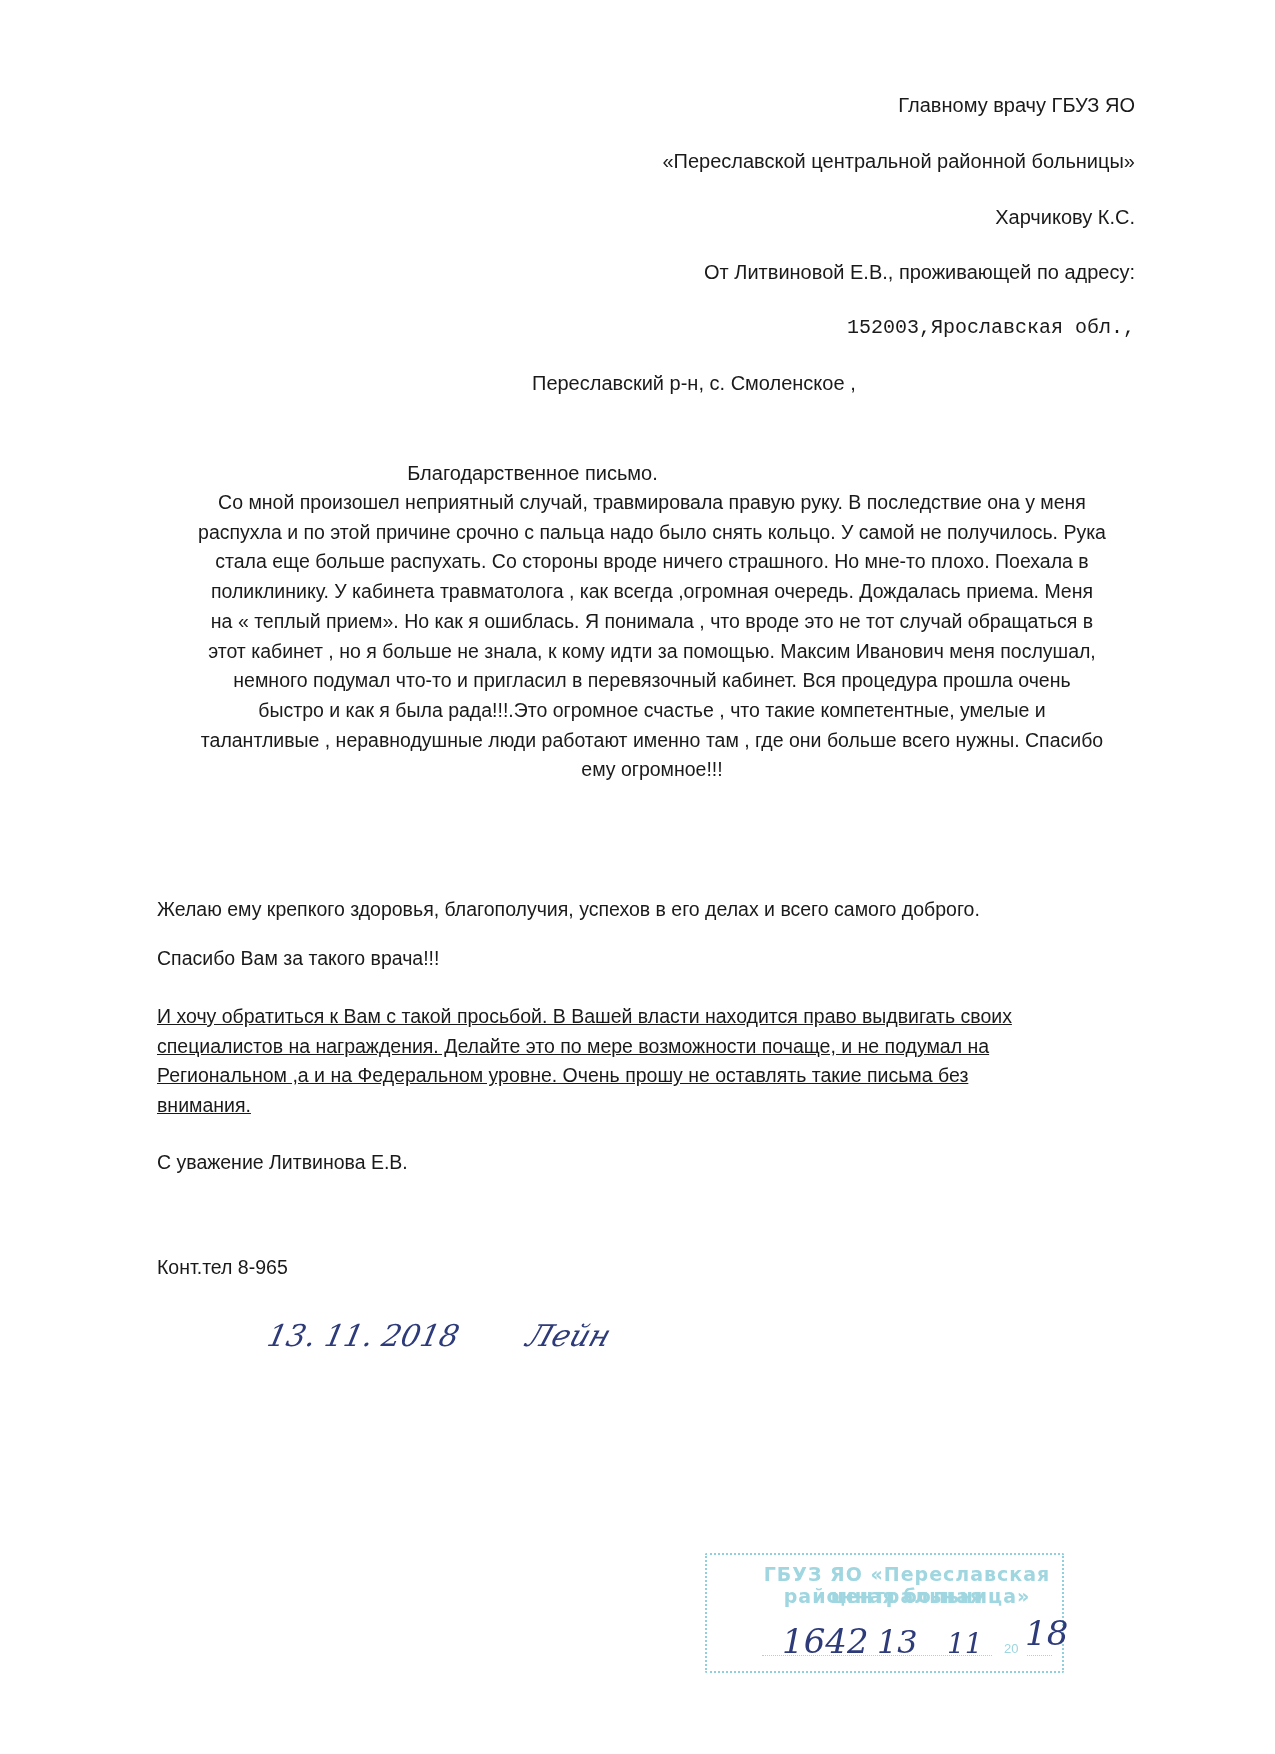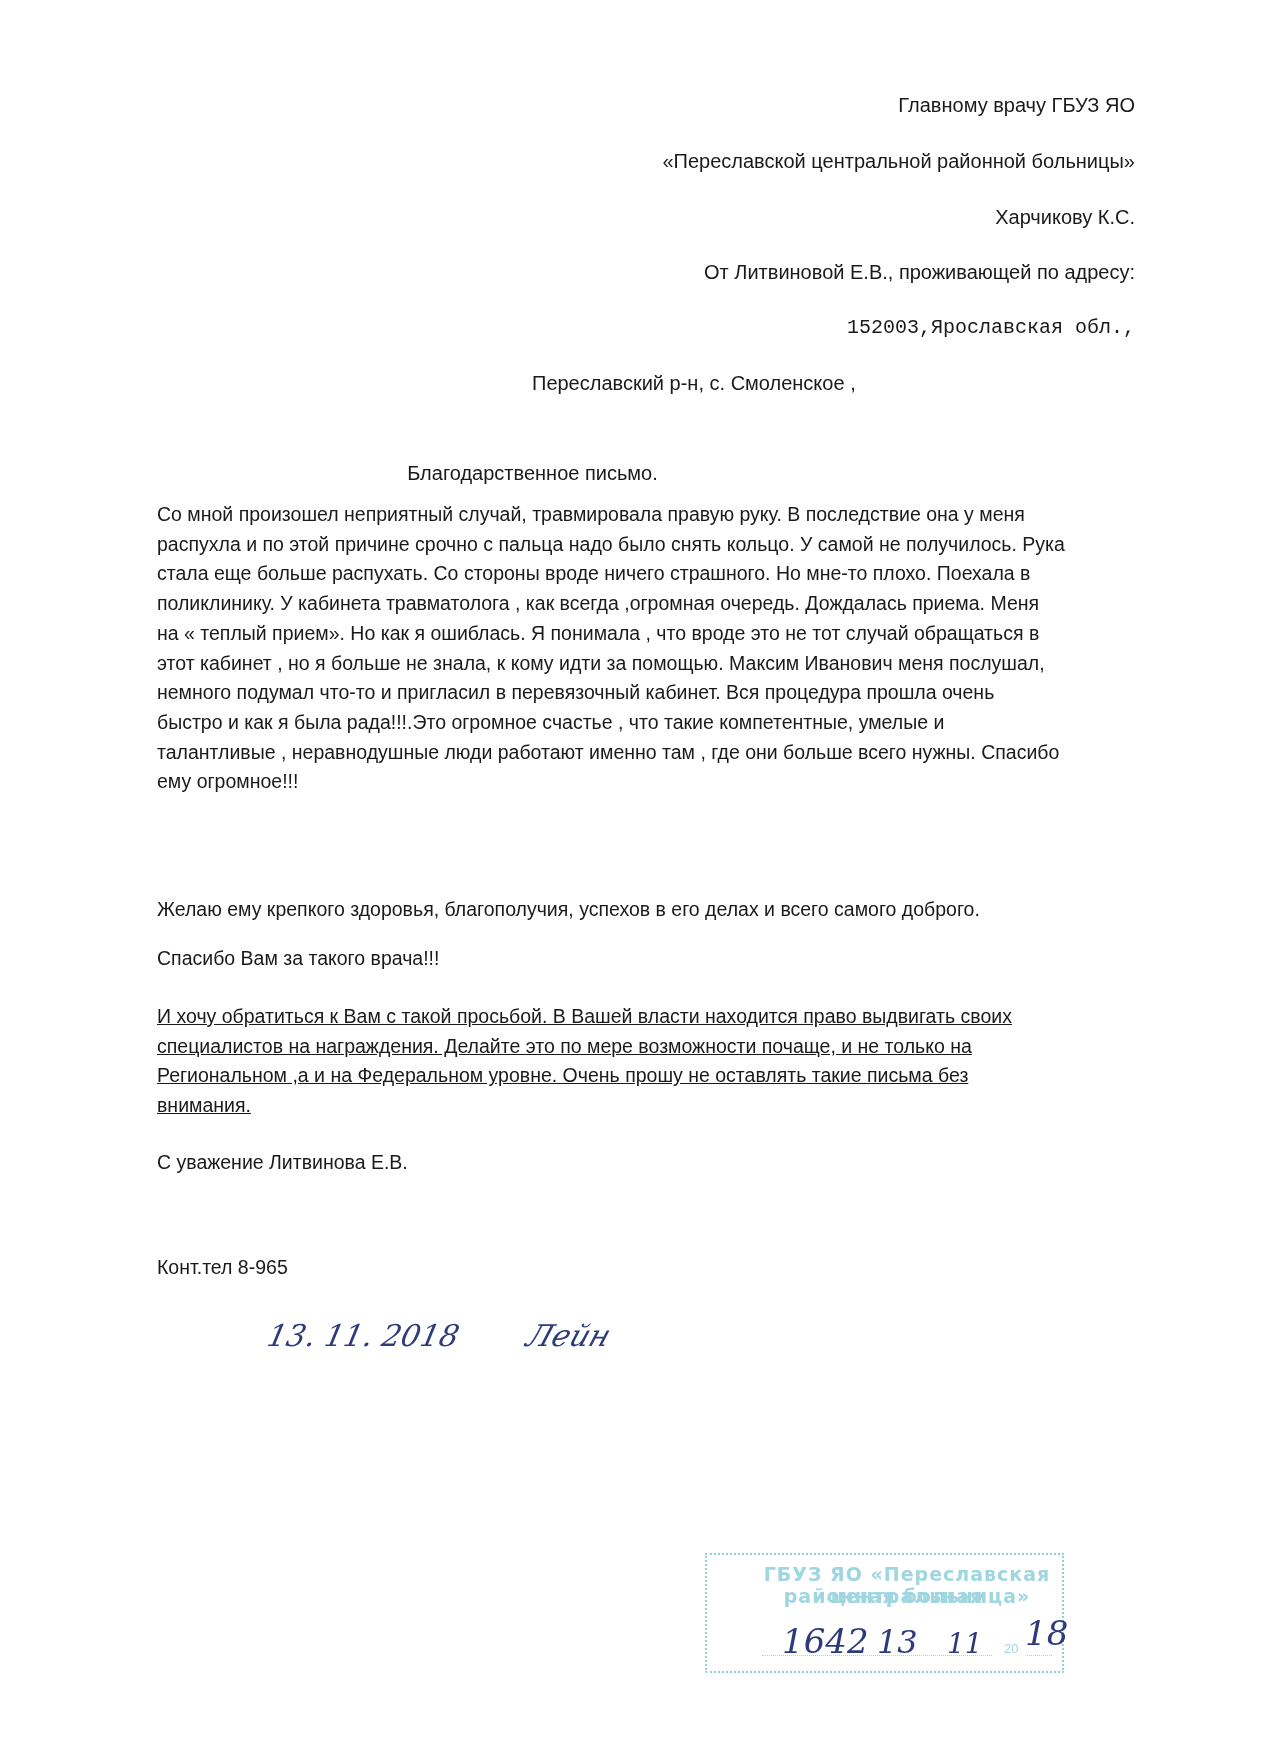--- a/index.html
+++ b/index.html
@@ -29,39 +29,39 @@
 
 <div class="abs hdr" style="top:94px;">Главному врачу ГБУЗ ЯО</div>
 <div class="abs hdr" style="top:150px;">«Переславской центральной районной больницы»</div>
 <div class="abs hdr" style="top:206px;">Харчикову К.С.</div>
 <div class="abs hdr" style="top:261px;">От Литвиновой Е.В., проживающей по адресу:</div>
 <div class="abs hdr" style="top:316px;font-family:Liberation Mono, monospace;">152003,Ярославская обл.,</div>
 <div class="abs" style="top:372px; left:532px; font-size:20px;">Переславский  р-н, с. Смоленское ,</div>
 
 <div class="abs title">Благодарственное письмо.</div>
 
-<div class="body-text" style="top:500px;">
+<div class="body-text" style="top:488px;text-align:center;">
   <p>Со мной произошел неприятный случай, травмировала правую руку. В последствие она у меня</p>
   <p>распухла и по этой причине срочно с пальца надо было снять кольцо. У самой  не получилось. Рука</p>
   <p>стала еще больше распухать. Со стороны вроде ничего страшного. Но мне-то плохо. Поехала в</p>
   <p>поликлинику. У кабинета травматолога , как всегда ,огромная очередь. Дождалась приема. Меня</p>
   <p>на « теплый прием». Но как я ошиблась. Я понимала , что вроде это не тот случай  обращаться в</p>
   <p>этот кабинет , но я больше не знала, к кому идти за помощью. Максим Иванович меня послушал,</p>
   <p>немного подумал что-то и пригласил в перевязочный кабинет. Вся процедура прошла очень</p>
   <p>быстро и как я была рада!!!.Это огромное счастье , что такие компетентные, умелые и</p>
   <p>талантливые , неравнодушные люди работают именно там , где они больше всего нужны. Спасибо</p>
   <p>ему огромное!!!</p>
 </div>
 
 <div class="body-text" style="top:895px;">Желаю ему крепкого здоровья, благополучия, успехов в его делах и всего самого доброго.</div>
 <div class="body-text" style="top:944px;">Спасибо Вам за такого врача!!!</div>
 
 <div class="body-text" style="top:1002px;text-decoration:underline;">
   <p>И хочу обратиться к Вам с такой просьбой. В Вашей власти находится право выдвигать  своих</p>
-  <p>специалистов на награждения. Делайте это по мере возможности почаще, и  не только на</p>
+  <p>специалистов на награждения. Делайте это по мере возможности почаще, и  не подумал на</p>
   <p>Региональном  ,а и на Федеральном уровне. Очень прошу не оставлять такие письма без</p>
   <p>внимания.</p>
 </div>
 
 <div class="body-text" style="top:1148px;">С уважение Литвинова Е.В.</div>
 <div class="body-text" style="top:1253px;">Конт.тел 8-965</div>
 
 <div class="abs hand" style="top:1318px; left:268px; font-size:30px; transform:skewX(-12deg);">13. 11. 2018</div>
 <div class="abs hand" style="top:1318px; left:528px; font-size:30px; transform:skewX(-18deg);">Лейн</div>
 

